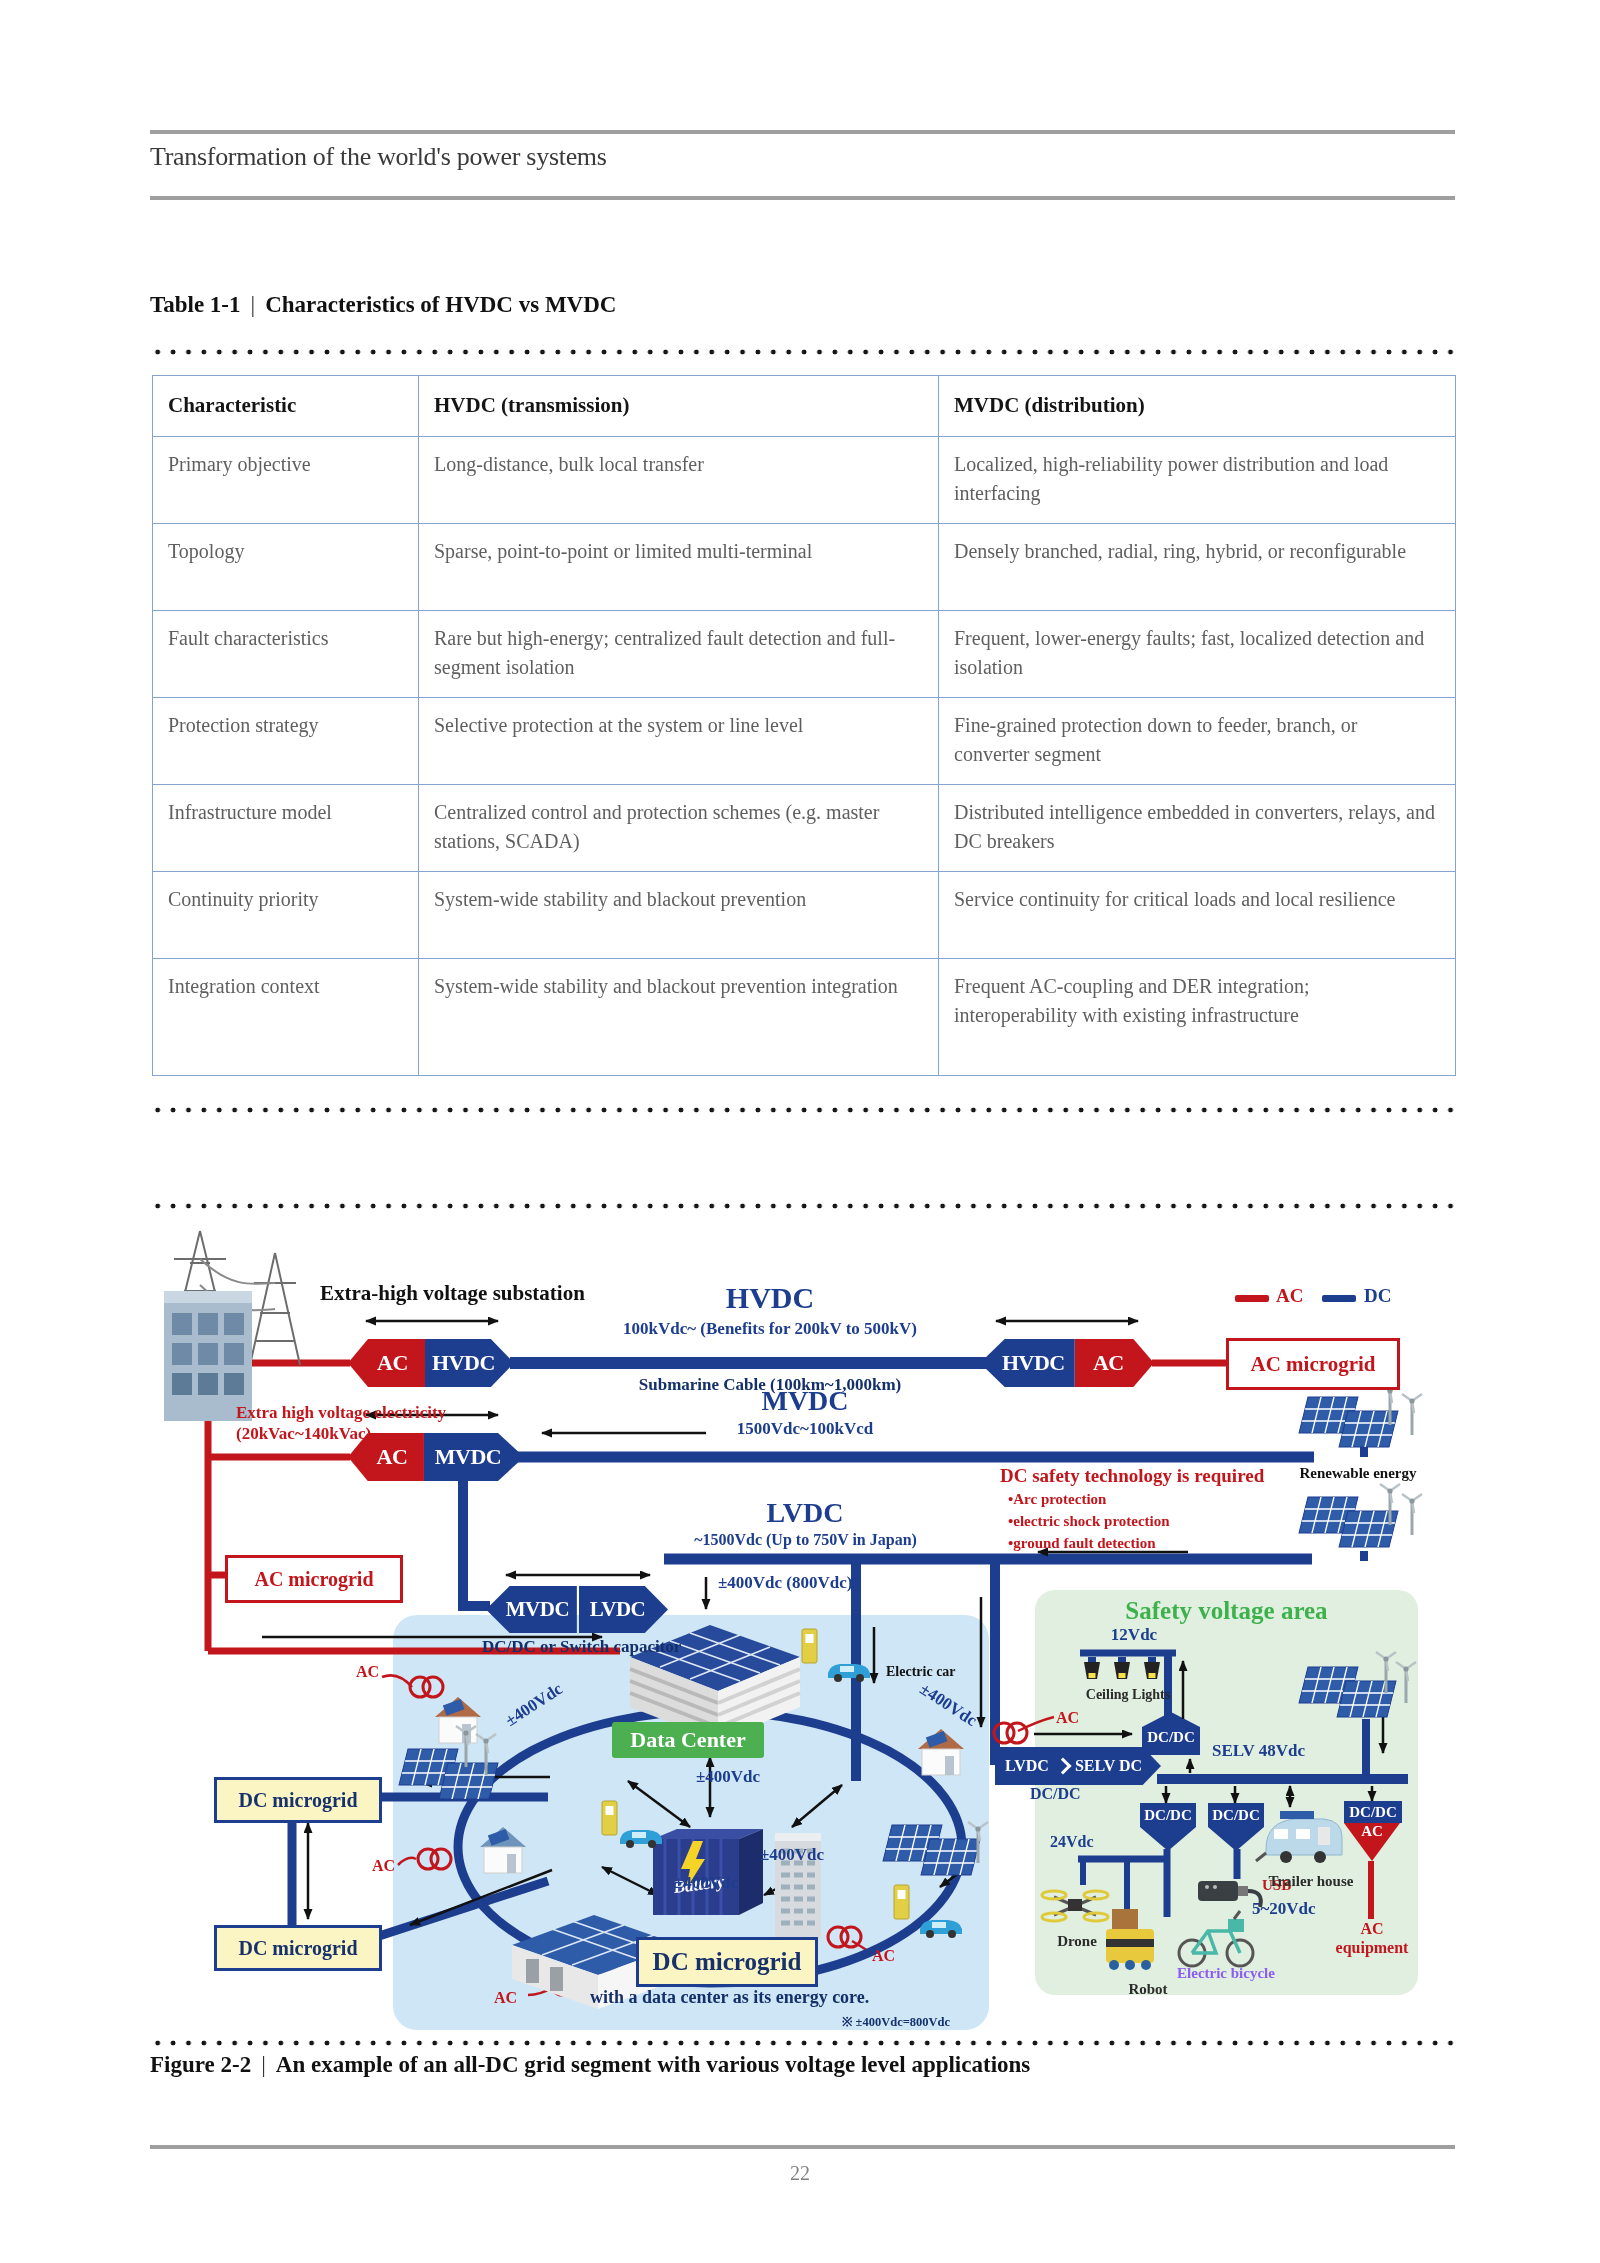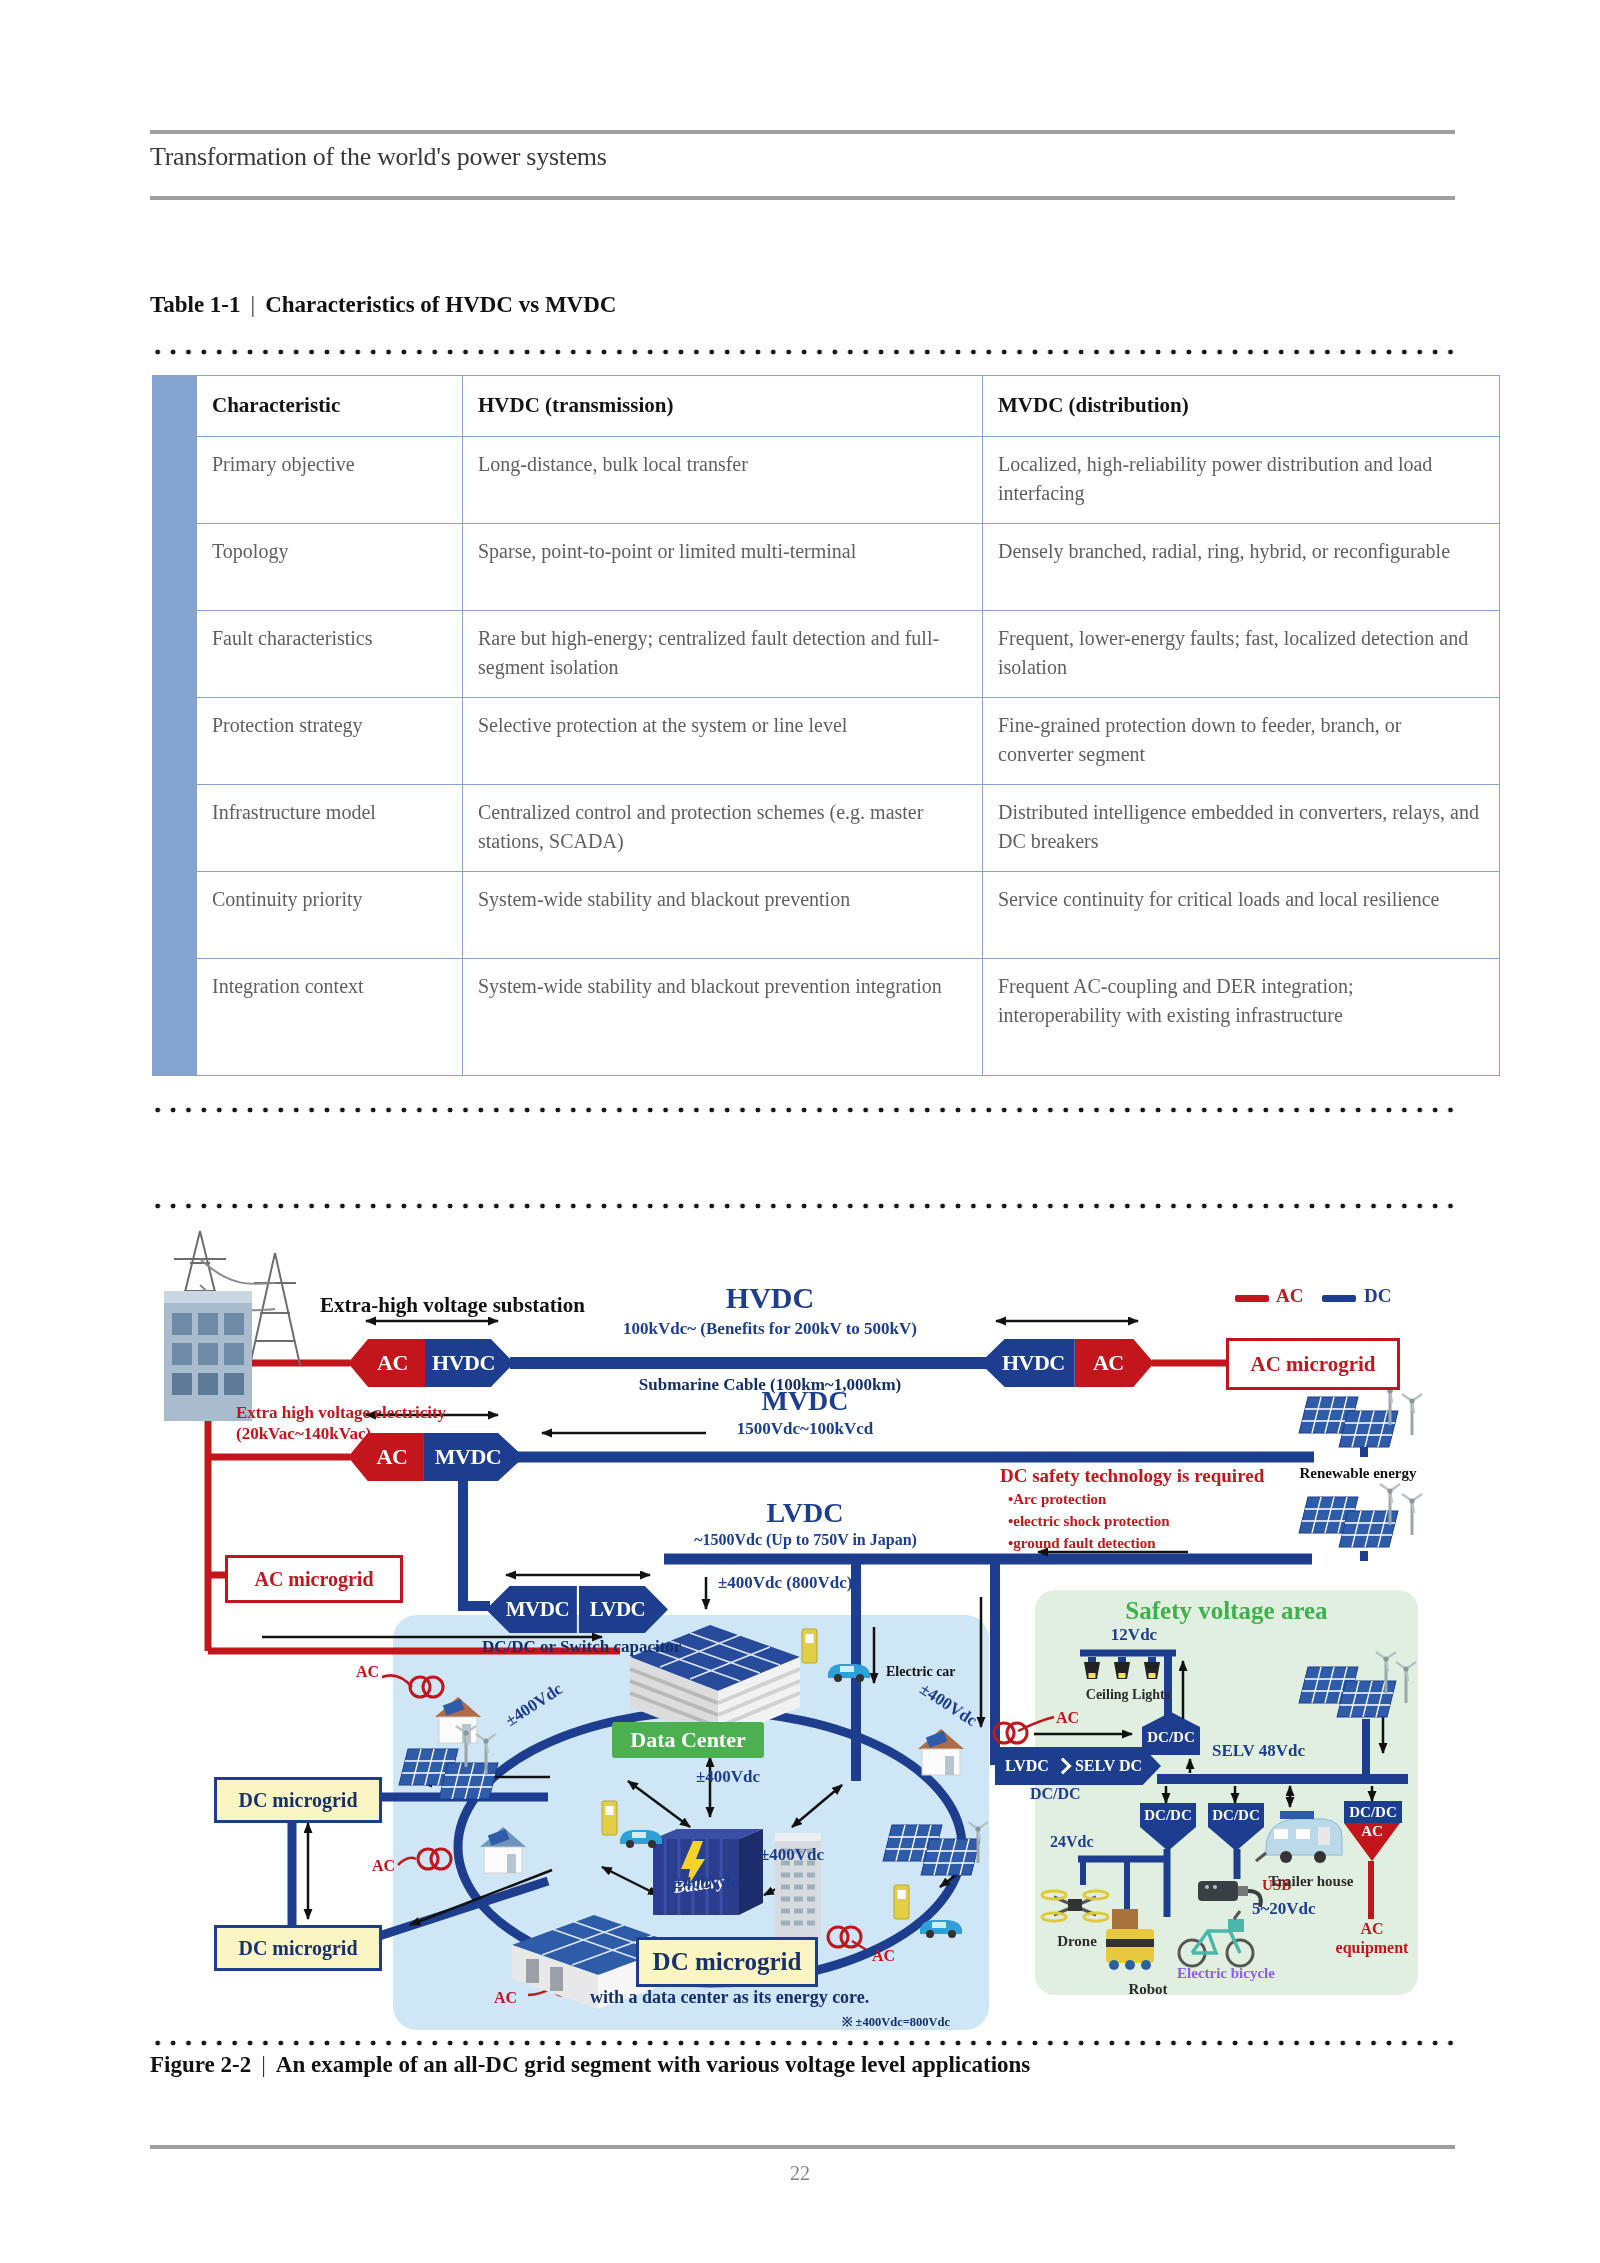--- a/index.html
+++ b/index.html
@@ -7,21 +7,21 @@
   .abs{position:absolute;}
   .rule{position:absolute;left:150px;width:1305px;height:4px;background:#9f9f9f;}
   .dots{position:absolute;left:150px;width:1305px;height:6px;
         background-image:radial-gradient(circle,#161616 2.1px,transparent 2.7px);
         background-size:15.4px 6px;background-position:0 50%;background-repeat:repeat-x;}
   #hdr{position:absolute;left:150px;top:142px;font-size:26px;color:#3a3a3a;letter-spacing:-0.3px;}
   #tbl-title{position:absolute;left:150px;top:292px;font-size:23px;font-weight:bold;color:#111;}
   #tbl-title .sep,#cap .sep{font-weight:400;padding:0 10px;color:#333;}
   
   #tbl{position:absolute;left:152px;top:375px;width:1302px;background:#85a3cf;border:1px solid #85a3cf;
-       display:grid;grid-template-columns:265px 519px 516px;grid-auto-rows:min-content;gap:1px;padding-left:44px;}
+       display:grid;grid-template-columns:265px 519px 516px;grid-auto-rows:min-content;gap:1px;}
   .cell{background:#fff;padding:13px 18px 9px 15px;font-size:20px;line-height:29px;color:#5f5f5f;}
   .cell.hd{font-weight:bold;color:#141414;font-size:21px;height:36px;padding-top:15px;}
   .rh1{height:64px}.rh2{height:64px}.rh3{height:94px}
   
   #dg{position:absolute;left:150px;top:1225px;width:1305px;height:810px;}
   #dg .panel-blue{position:absolute;left:243px;top:390px;width:596px;height:415px;background:#cfe6f6;border-radius:24px;}
   #dg .panel-green{position:absolute;left:885px;top:365px;width:383px;height:405px;background:#e0efdf;border-radius:20px;}
   #dgsvg{position:absolute;left:0;top:0;}
   .lbl{position:absolute;font-weight:bold;}
   .navy{color:#1d3d8f;}.navy2{color:#14306a;}.red{color:#c3161c;}.blk{color:#111;}
@@ -407,21 +407,21 @@
     <div class="ybox" style="left:64px;top:552px;width:162px;height:40px;font-size:20px">DC microgrid</div>
     <div class="ybox" style="left:64px;top:700px;width:162px;height:40px;font-size:20px">DC microgrid</div>
     <div class="ybox" style="left:486px;top:712px;width:176px;height:44px;font-size:25px">DC microgrid</div>
     <div class="abs" style="left:462px;top:497px;width:152px;height:36px;background:#4caf50;border-radius:3px;color:#fff;font-weight:bold;font-size:22px;display:flex;align-items:center;justify-content:center">Data Center</div>
 
     <div class="dash" style="left:1085px;top:70px;background:#c3161c"></div>
     <div class="lbl red" style="left:1126px;top:60px;font-size:19px">AC</div>
     <div class="dash" style="left:1172px;top:70px;background:#1d3d8f"></div>
     <div class="lbl navy" style="left:1214px;top:60px;font-size:19px">DC</div>
 
-    <div class="lbl blk" style="left:170px;top:68px;width:440px;font-size:21px">Extra-high voltage substation</div>
+    <div class="lbl blk" style="left:170px;top:56px;width:440px;font-size:21px">Extra-high voltage substation</div>
     <div class="lbl navy ctr" style="left:540px;top:56px;width:160px;font-size:30px">HVDC</div>
     <div class="lbl navy ctr" style="left:440px;top:94px;width:360px;font-size:17px">100kVdc~ (Benefits for 200kV to 500kV)</div>
     <div class="lbl navy2 ctr" style="left:460px;top:150px;width:320px;font-size:17px">Submarine Cable (100km~1,000km)</div>
     <div class="lbl red" style="left:86px;top:178px;font-size:17px">Extra high voltage electricity</div>
     <div class="lbl red" style="left:86px;top:199px;font-size:17px">(20kVac~140kVac)</div>
     <div class="lbl navy ctr" style="left:570px;top:160px;width:170px;font-size:28px">MVDC</div>
     <div class="lbl navy ctr" style="left:560px;top:194px;width:190px;font-size:17px">1500Vdc~100kVcd</div>
     <div class="lbl blk ctr" style="left:1128px;top:240px;width:160px;font-size:15px">Renewable energy</div>
     <div class="lbl red" style="left:850px;top:240px;width:310px;font-size:19px">DC safety technology is required</div>
     <div class="lbl red" style="left:858px;top:266px;font-size:15px">•Arc protection</div>

